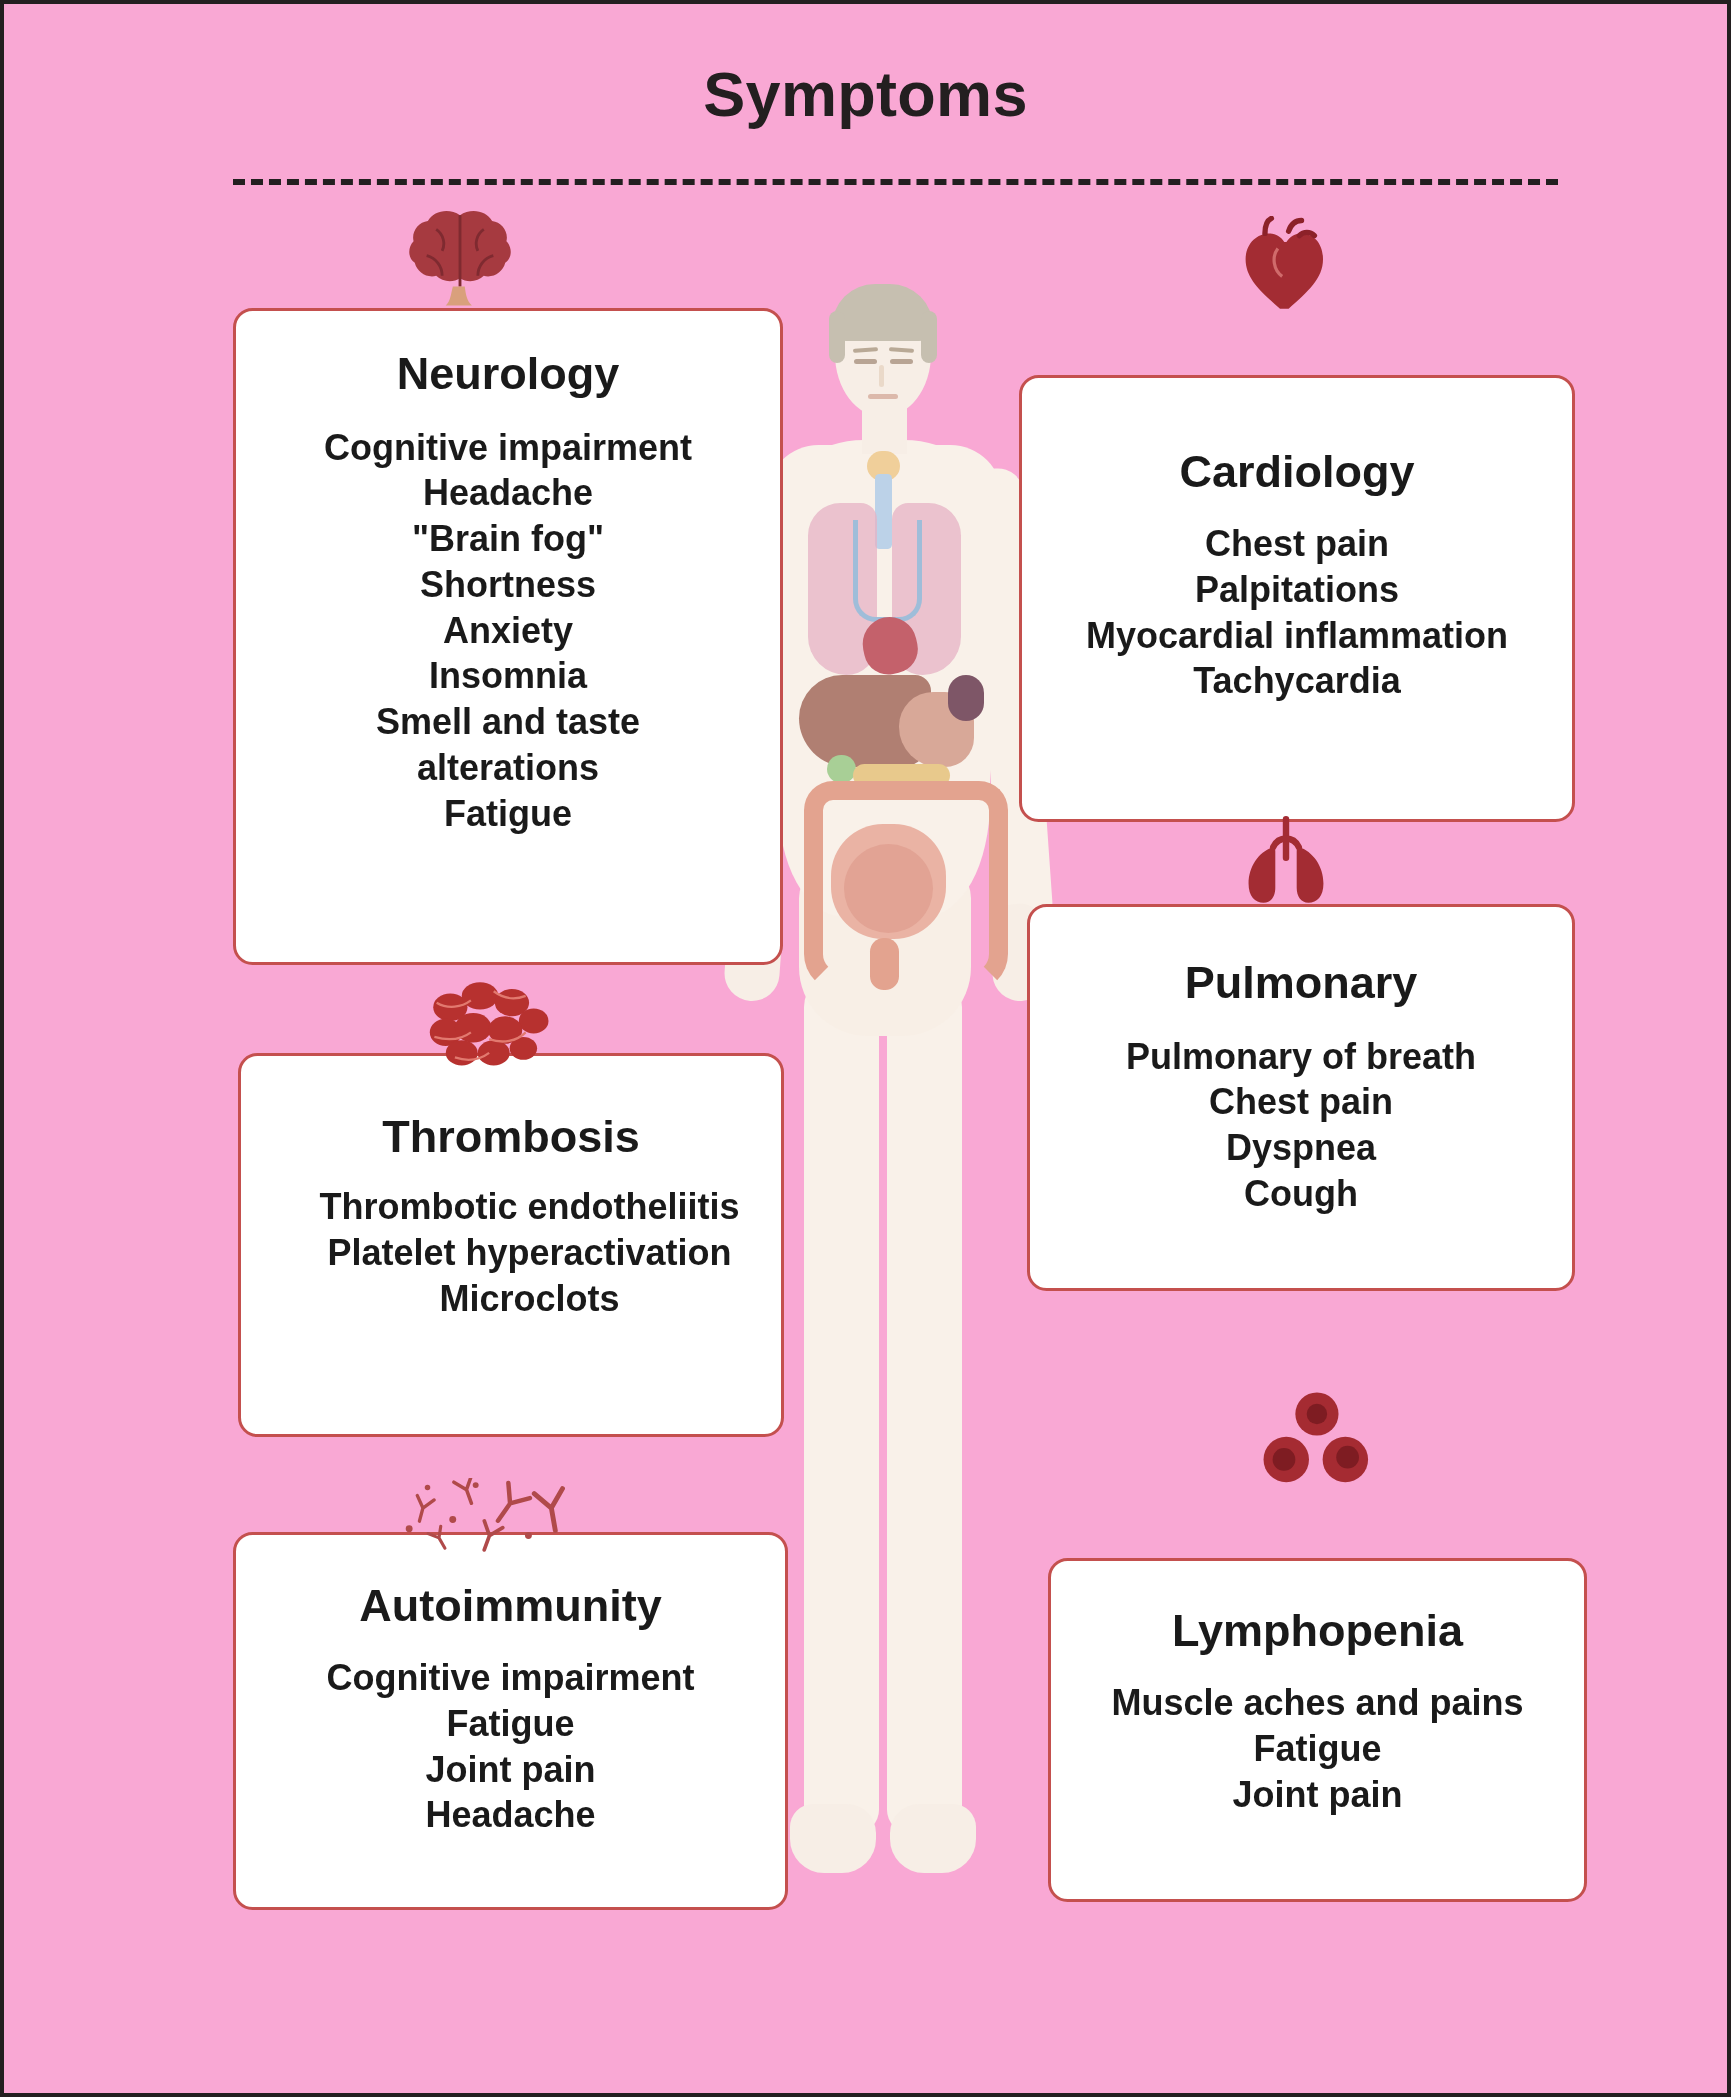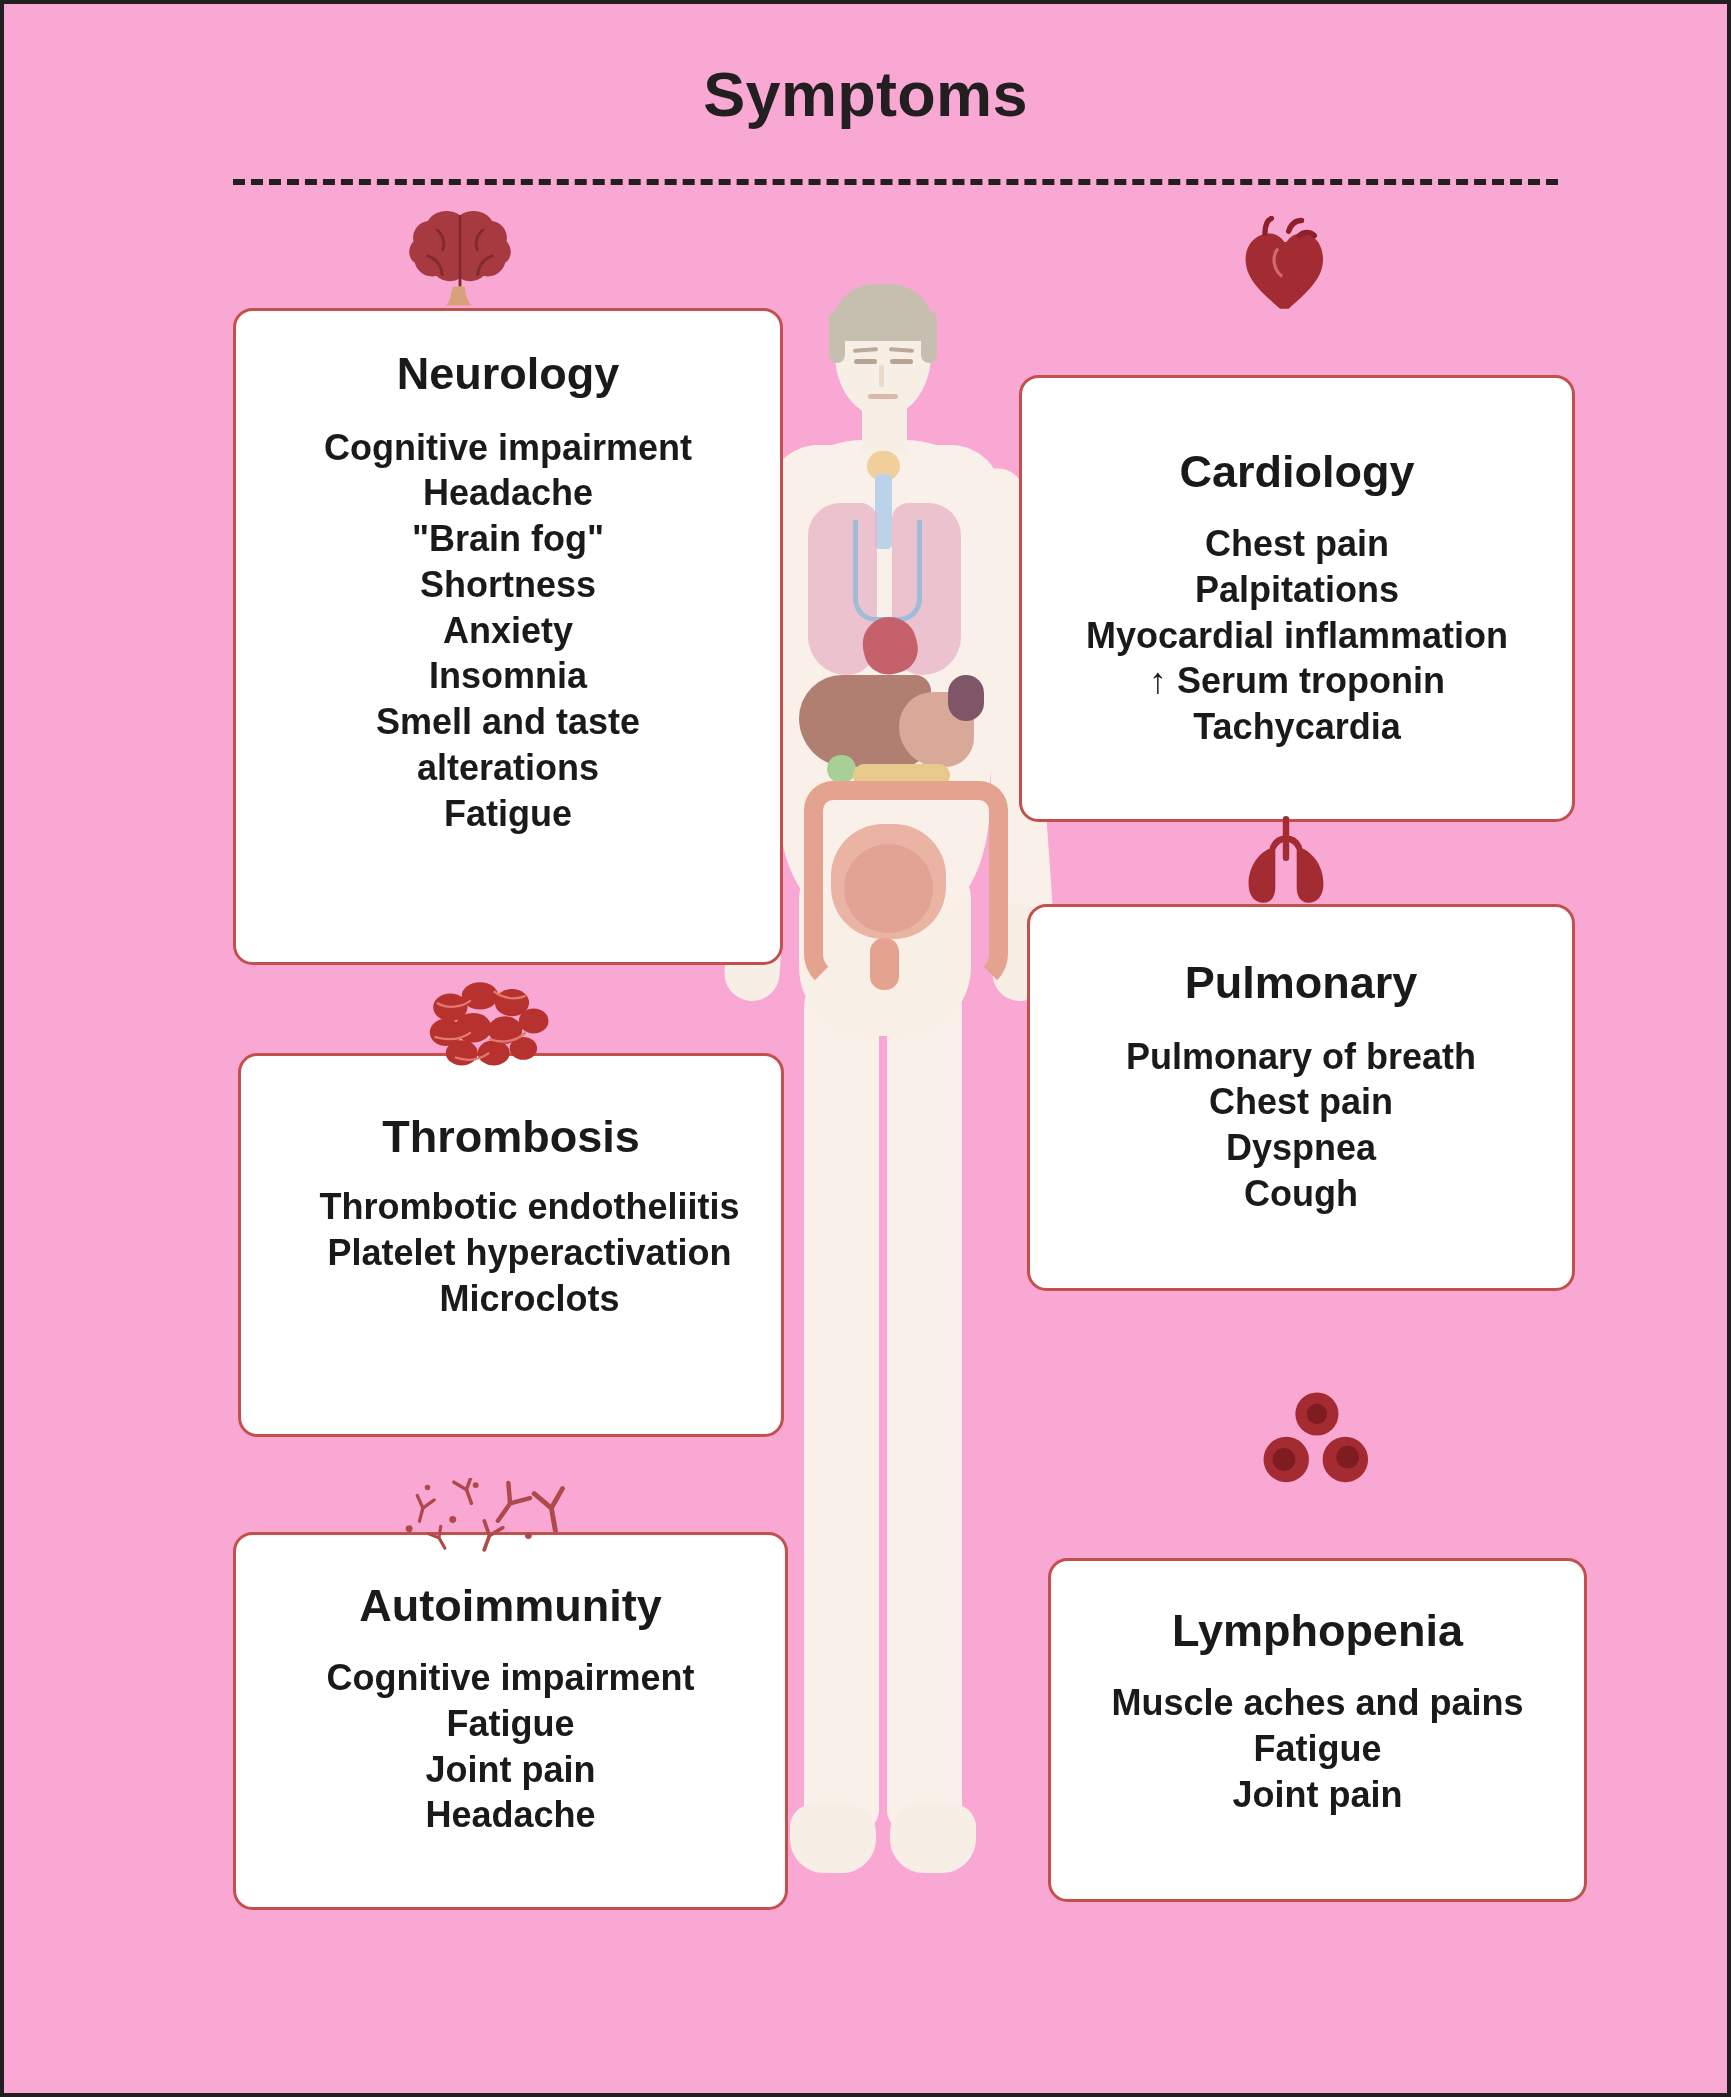--- a/index.html
+++ b/index.html
@@ -368,21 +368,20 @@
       <li>Headache</li>
     </ul>
   </div>
 
   <div class="box" id="box-cardiology">
     <div class="box-title">Cardiology</div>
     <ul class="box-list">
       <li>Chest pain</li>
       <li>Palpitations</li>
       <li>Myocardial inflammation</li>
-      <li>↑ Serum troponin</li>
       <li>Tachycardia</li>
     </ul>
   </div>
 
   <div class="box" id="box-pulmonary">
     <div class="box-title">Pulmonary</div>
     <ul class="box-list">
       <li>Pulmonary of breath</li>
       <li>Chest pain</li>
       <li>Dyspnea</li>

